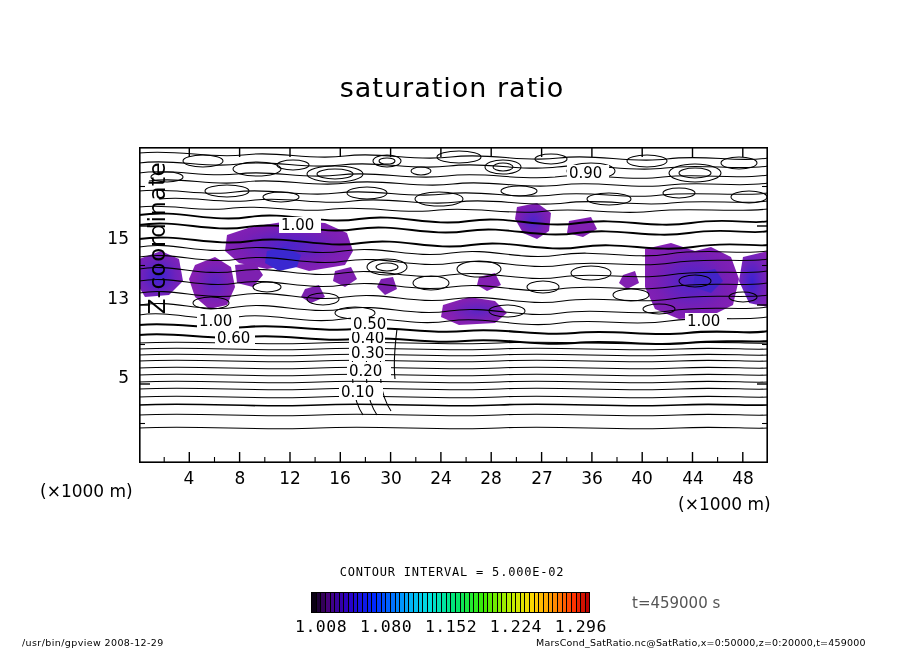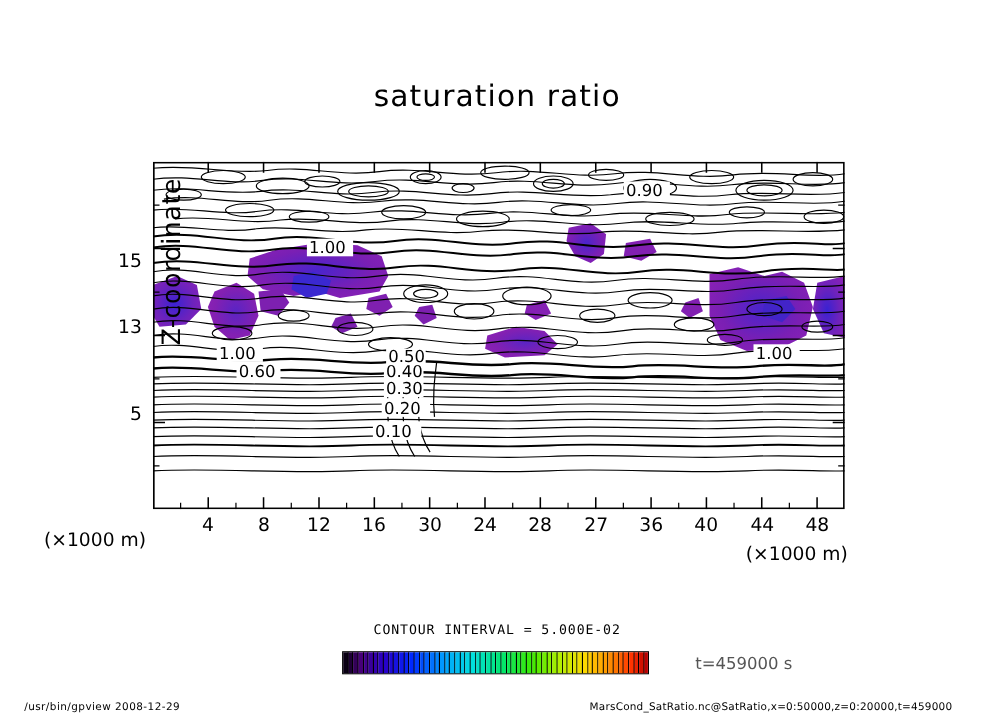--- a/index.html
+++ b/index.html
@@ -388,19 +388,26 @@
       <span style="background: rgb(255, 138, 0);"></span>
       <span style="background: rgb(255, 116, 0);"></span>
       <span style="background: rgb(255, 95, 0);"></span>
       <span style="background: rgb(255, 73, 0);"></span>
       <span style="background: rgb(255, 51, 0);"></span>
       <span style="background: rgb(232, 34, 0);"></span>
       <span style="background: rgb(209, 17, 0);"></span>
       <span style="background: rgb(185, 0, 0);"></span>
     </div>
 
+  <div id="colorbar-labels">
+    <span>1.008</span>
+    <span>1.080</span>
+    <span>1.152</span>
+    <span>1.224</span>
+    <span>1.296</span>
+  </div>
 
   <div id="time-label">t=459000 s</div>
 
   <div id="credit-left">/usr/bin/gpview  2008-12-29</div>
   <div id="credit-right">MarsCond_SatRatio.nc@SatRatio,x=0:50000,z=0:20000,t=459000</div>
 
 </div>
 
 </body></html>

